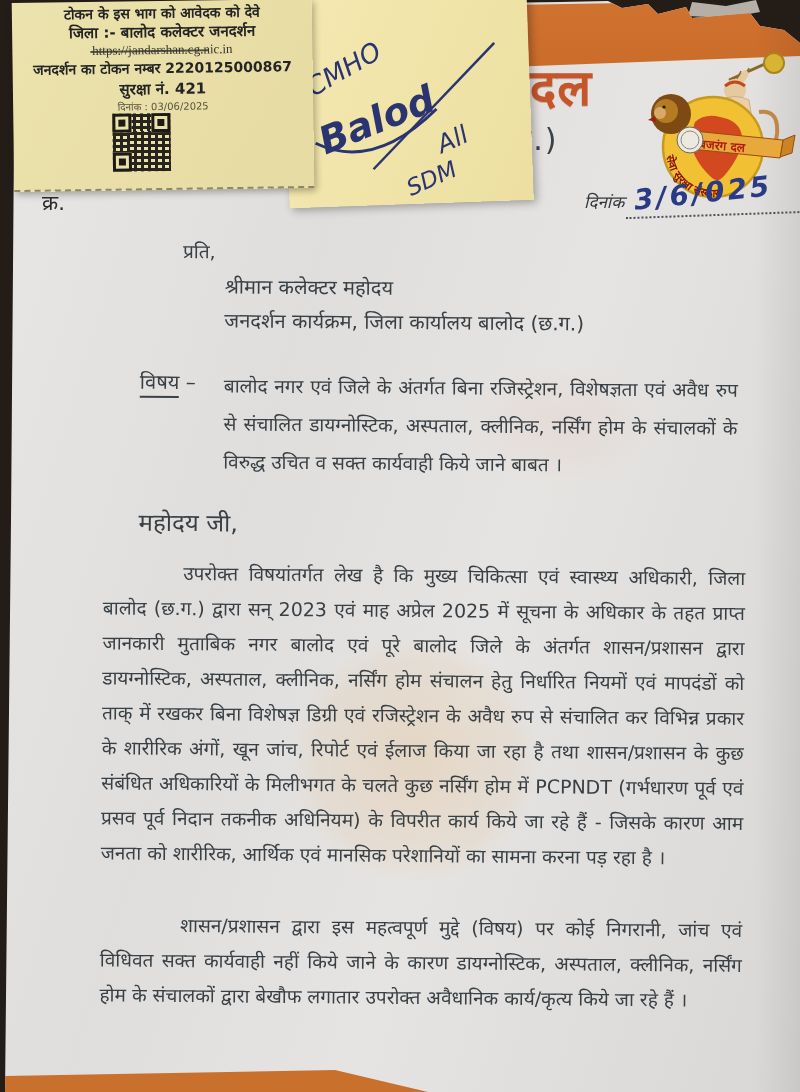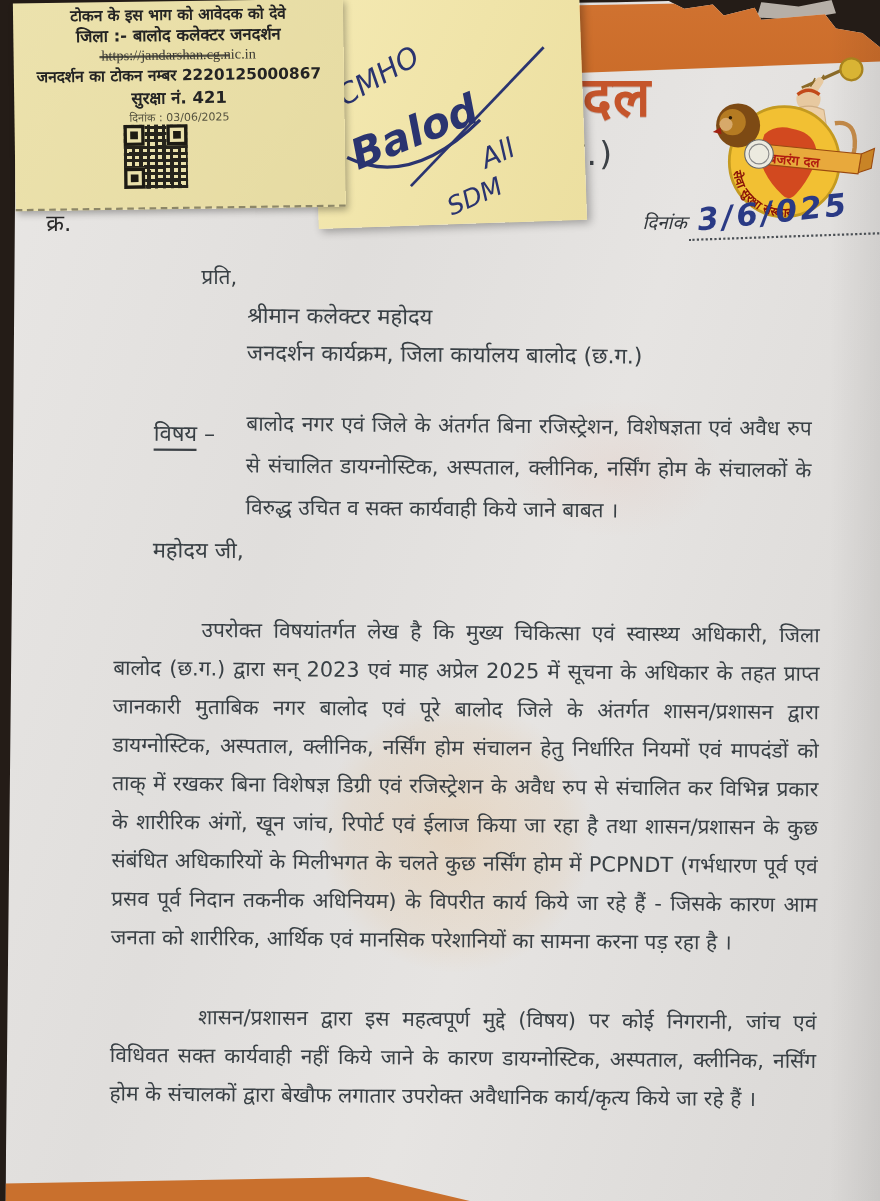--- a/index.html
+++ b/index.html
@@ -60,24 +60,24 @@
   .dateline .val{
      position:absolute;left:8px;top:-14px;font-size:28px;font-style:italic;color:#2a3a85;
      transform:rotate(-4deg);letter-spacing:3px;font-weight:bold;
   }
   
   .letter{position:absolute;inset:0;transform:rotate(.5deg);transform-origin:400px 600px;
      color:#394045;font-size:19px;}
   .to-label{position:absolute;left:160px;top:240px;margin-left:20px;}
   .addr1{position:absolute;left:222px;top:274px;font-size:20px;}
   .addr2{position:absolute;left:222px;top:308px;font-size:20px;}
-  .subj-label{position:absolute;left:138px;top:370px;font-size:20px;margin-top:12px;}
+  .subj-label{position:absolute;left:138px;top:370px;font-size:20px;}
   .subj-label .w{border-bottom:2px solid #3c4146;padding-bottom:2px;}
   .subject{position:absolute;left:222px;top:368px;width:514px;line-height:38px;text-align:justify;}
-  .salut{position:absolute;left:138px;top:488px;font-size:20px;}
+  .salut{position:absolute;left:138px;top:507px;font-size:24px;}
   .para1{position:absolute;left:103px;top:558px;width:642px;line-height:35px;text-align:justify;text-indent:80px;}
   .para2{position:absolute;left:103px;top:910px;width:642px;line-height:35px;text-align:justify;text-indent:80px;}
   
   .note1{
     position:absolute;left:13px;top:1px;width:300px;height:187px;
     background:linear-gradient(120deg,#ece2ad,#e6dba2);
     border-bottom:2px dashed #8d8768;
     box-shadow:2px 3px 7px rgba(0,0,0,.3);
     transform:rotate(-.8deg);color:#242424;
   }

